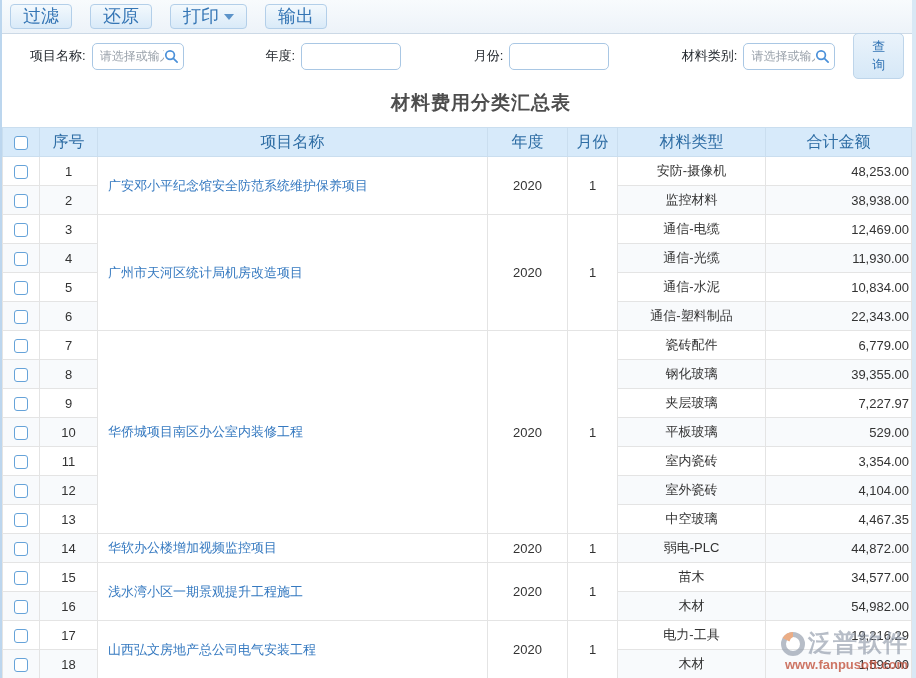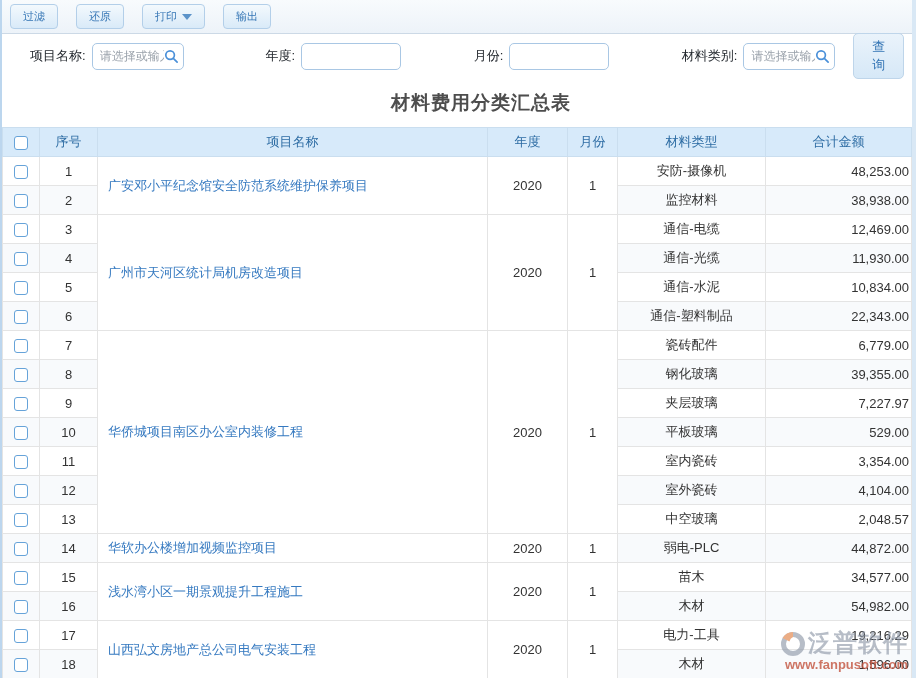--- a/index.html
+++ b/index.html
@@ -11,21 +11,21 @@
     border-left:2px solid #bcd6ee; border-right:4px solid #d9e8f5;
   }
   
   .toolbar {
     height:34px; display:flex; align-items:center; gap:18px;
     padding:0 8px; background:linear-gradient(#f8fbfd,#edf3f9);
     border-bottom:1px solid #ccd9e6;
   }
   .tb-btn {
     display:inline-flex; align-items:center; gap:5px;
-    padding:3px 12px; font-size:11px; color:#3576b5;
+    padding:3px 12px; font-size:18px; color:#3576b5;
     background:linear-gradient(#f3f9fd,#d9eaf8);
     border:1px solid #b3cfe9; border-radius:4px; cursor:pointer;
     line-height:17px;
   }
   .caret { width:0; height:0; border-left:5px solid transparent; border-right:5px solid transparent; border-top:6px solid #5b93c9; display:inline-block; }
   
   .filter-bar {
     height:44px; display:flex; align-items:center; background:#fff;
     padding:0 8px; font-size:13px; color:#24292f;
   }
@@ -56,21 +56,21 @@
   .mag-icon { flex:0 0 auto; }
   
   .page-title {
     height:49px; display:flex; align-items:center; justify-content:center;
     font-size:19px; font-weight:bold; color:#4d4d4d; letter-spacing:1px;margin-left:48px;
   }
   
   table { width:100%; border-collapse:collapse; table-layout:fixed; }
   th {
     height:29px; background:#d7eafa; color:#2e6da4; font-weight:normal;
-    font-size:13px; border:1px solid #cadeef; text-align:center;
+    font-size:16px; border:1px solid #cadeef; text-align:center;
   }
   td {
     height:29px; font-size:13px; color:#333; border:1px solid #e4e4e4;
     text-align:center; background:#fff; overflow:hidden; white-space:nowrap;
   }
   tbody tr:nth-child(even) td.rowcell { background:#f8fafc; }
   td.col-project { text-align:left; padding-left:10px; color:#3579c0; cursor:pointer; }
   td.col-amount { text-align:right; padding-right:2px; }
   .checkbox {
     display:inline-block; width:14px; height:14px; background:#fff;
@@ -235,21 +235,21 @@
         <tr>
           <td class="rowcell"><span class="checkbox"></span></td>
           <td class="rowcell">12</td>
           <td class="rowcell">室外瓷砖</td>
           <td class="rowcell col-amount">4,104.00</td>
         </tr>
         <tr>
           <td class="rowcell"><span class="checkbox"></span></td>
           <td class="rowcell">13</td>
           <td class="rowcell">中空玻璃</td>
-          <td class="rowcell col-amount">2,048.57</td>
+          <td class="rowcell col-amount">4,467.35</td>
         </tr>
         <tr>
           <td class="rowcell"><span class="checkbox"></span></td>
           <td class="rowcell">14</td>
           <td class="col-project" rowspan="1">华软办公楼增加视频监控项目</td>
           <td rowspan="1">2020</td>
           <td rowspan="1">1</td>
           <td class="rowcell">弱电-PLC</td>
           <td class="rowcell col-amount">44,872.00</td>
         </tr>

